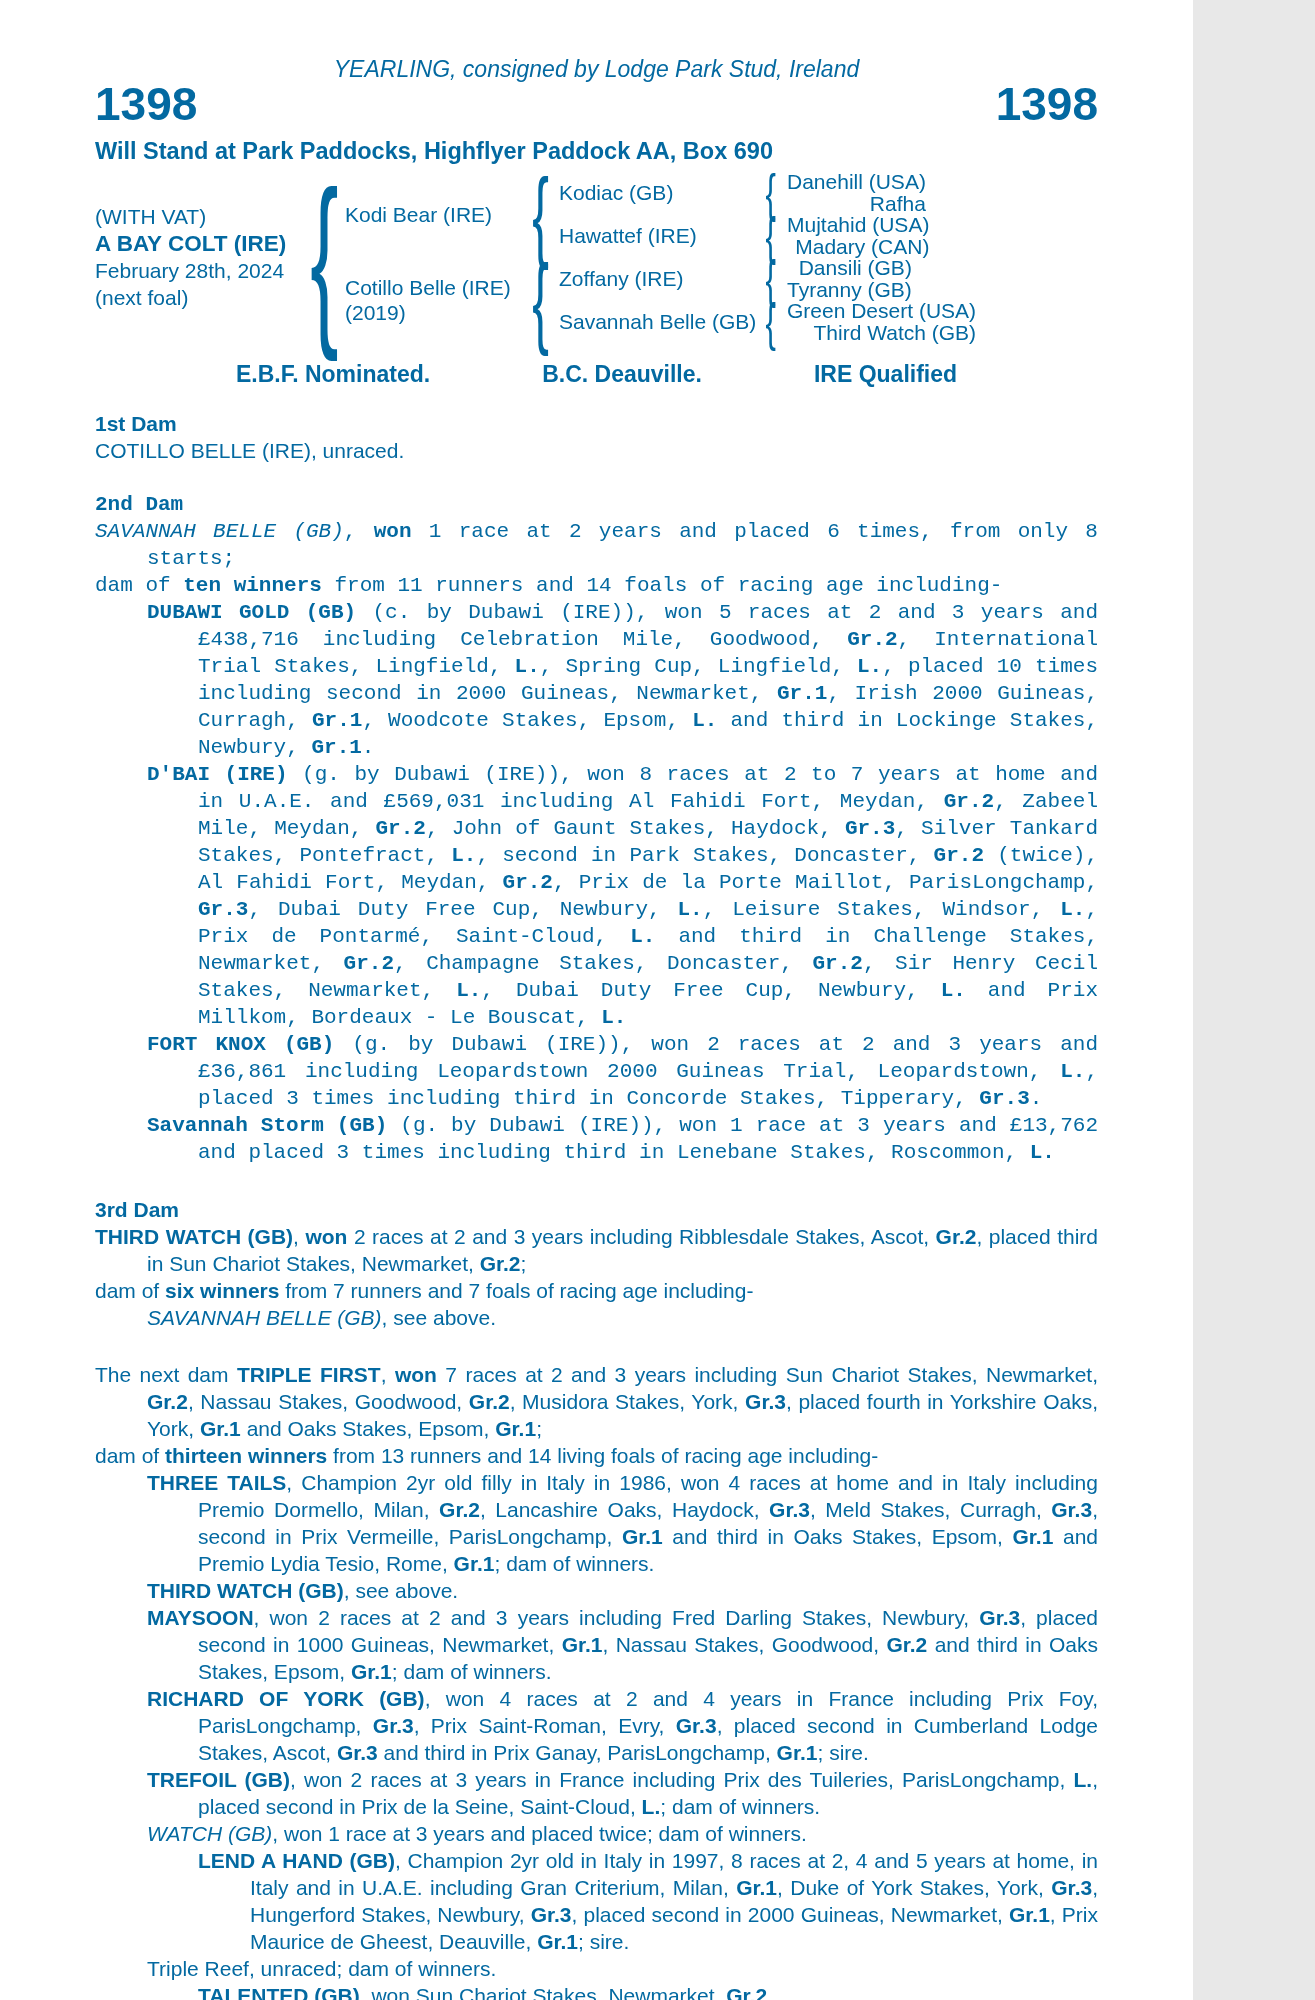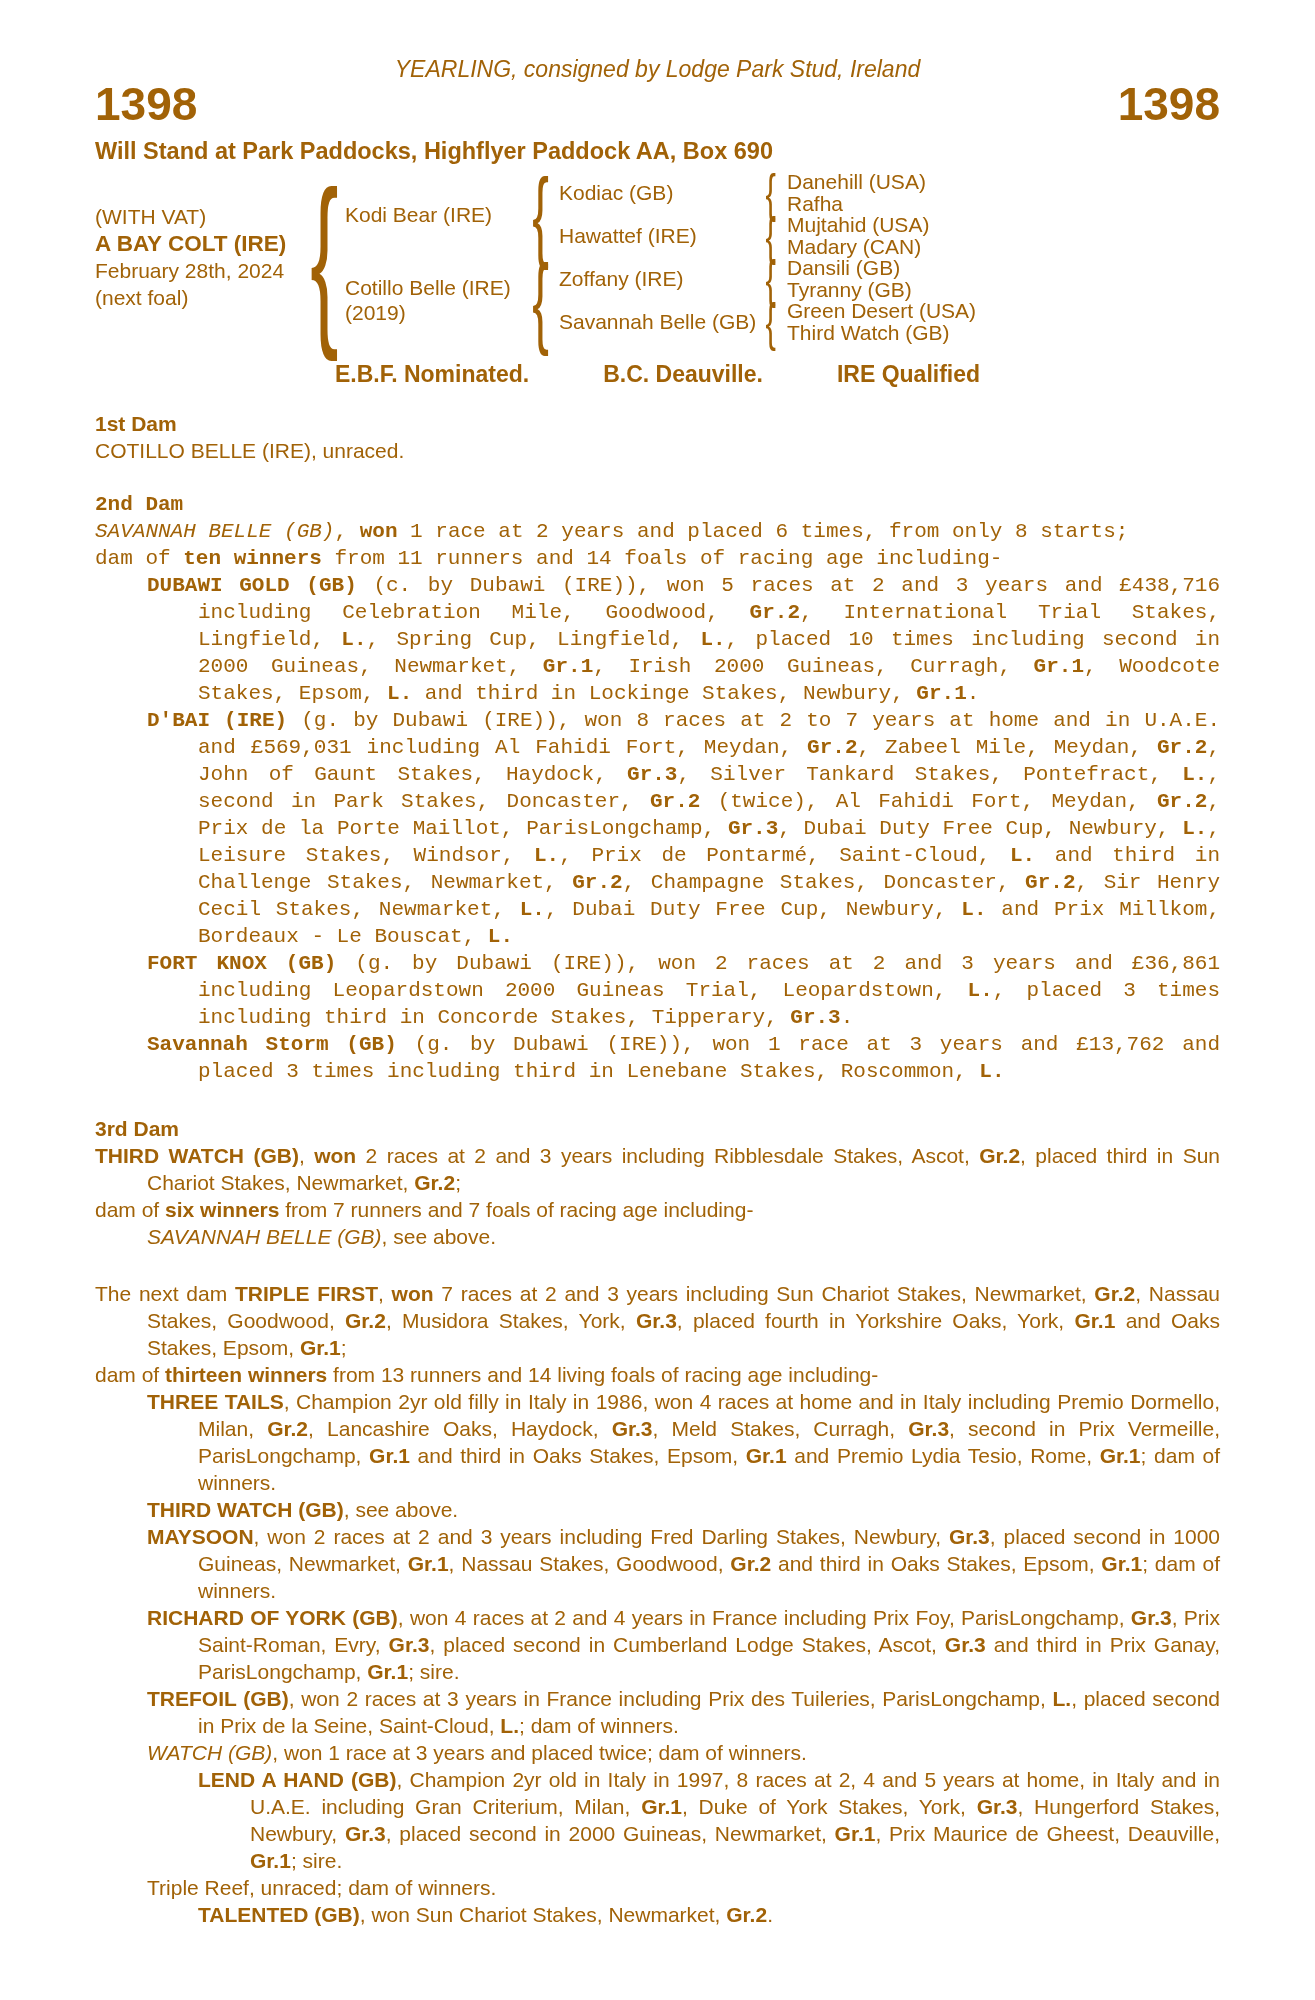--- a/index.html
+++ b/index.html
@@ -1,19 +1,19 @@
 <!DOCTYPE html>
 <html><head>
 <meta charset="utf-8">
 <style>
   html,body{margin:0;padding:0;background:#e8e8e8;}
   .page{
     position:relative;
-    width:1315px;height:2000px;
-    background:#ffffff;color:#a16207;
+    width:1193px;height:2000px;
+    background:#ffffff;color:#0369a1;
     font-family:"Liberation Sans",sans-serif;
     font-size:21px;line-height:27px;
     box-sizing:border-box;
     padding:56px 95px 0 95px;
     overflow:hidden;
   }
   .b{font-weight:bold;}
   .i{font-style:italic;}
 
   
@@ -33,25 +33,25 @@
   .b2{width:36px;height:86px;}
   .b2 span{font-size:100px;transform:scaleX(.5);}
   .b3{width:32px;height:42px;}
   .b3 span{font-size:52px;transform:scaleX(.6);}
   .gen2{display:flex;flex-direction:column;}
   .gen2row{display:flex;align-items:center;}
   .gen2name{width:178px;line-height:25px;}
   .gen3{display:flex;flex-direction:column;}
   .gen3row{display:flex;align-items:center;height:43px;}
   .gen3name{width:196px;white-space:nowrap;}
-  .pair{display:flex;flex-direction:column;justify-content:center;}
+  .pair{display:flex;flex-direction:column;justify-content:center;text-align:right;}
   .pair .nm{height:21.5px;line-height:21.5px;white-space:nowrap;}
 
   
-  .noms{display:flex;justify-content:center;gap:74px;font-weight:bold;
+  .noms{display:flex;justify-content:center;gap:112px;font-weight:bold;
         font-size:23px;margin-top:18px;}
 
   
   .sections{margin-top:22px;}
   .section{margin:0;}
   .sec-gap-sm{margin-top:27px;font-family:Liberation Mono, monospace;}
   .sec-gap-lg{margin-top:30px;}
   .sec-head{font-weight:bold;}
   .sec-head:empty{display:none;}
   .para{margin:0;}

